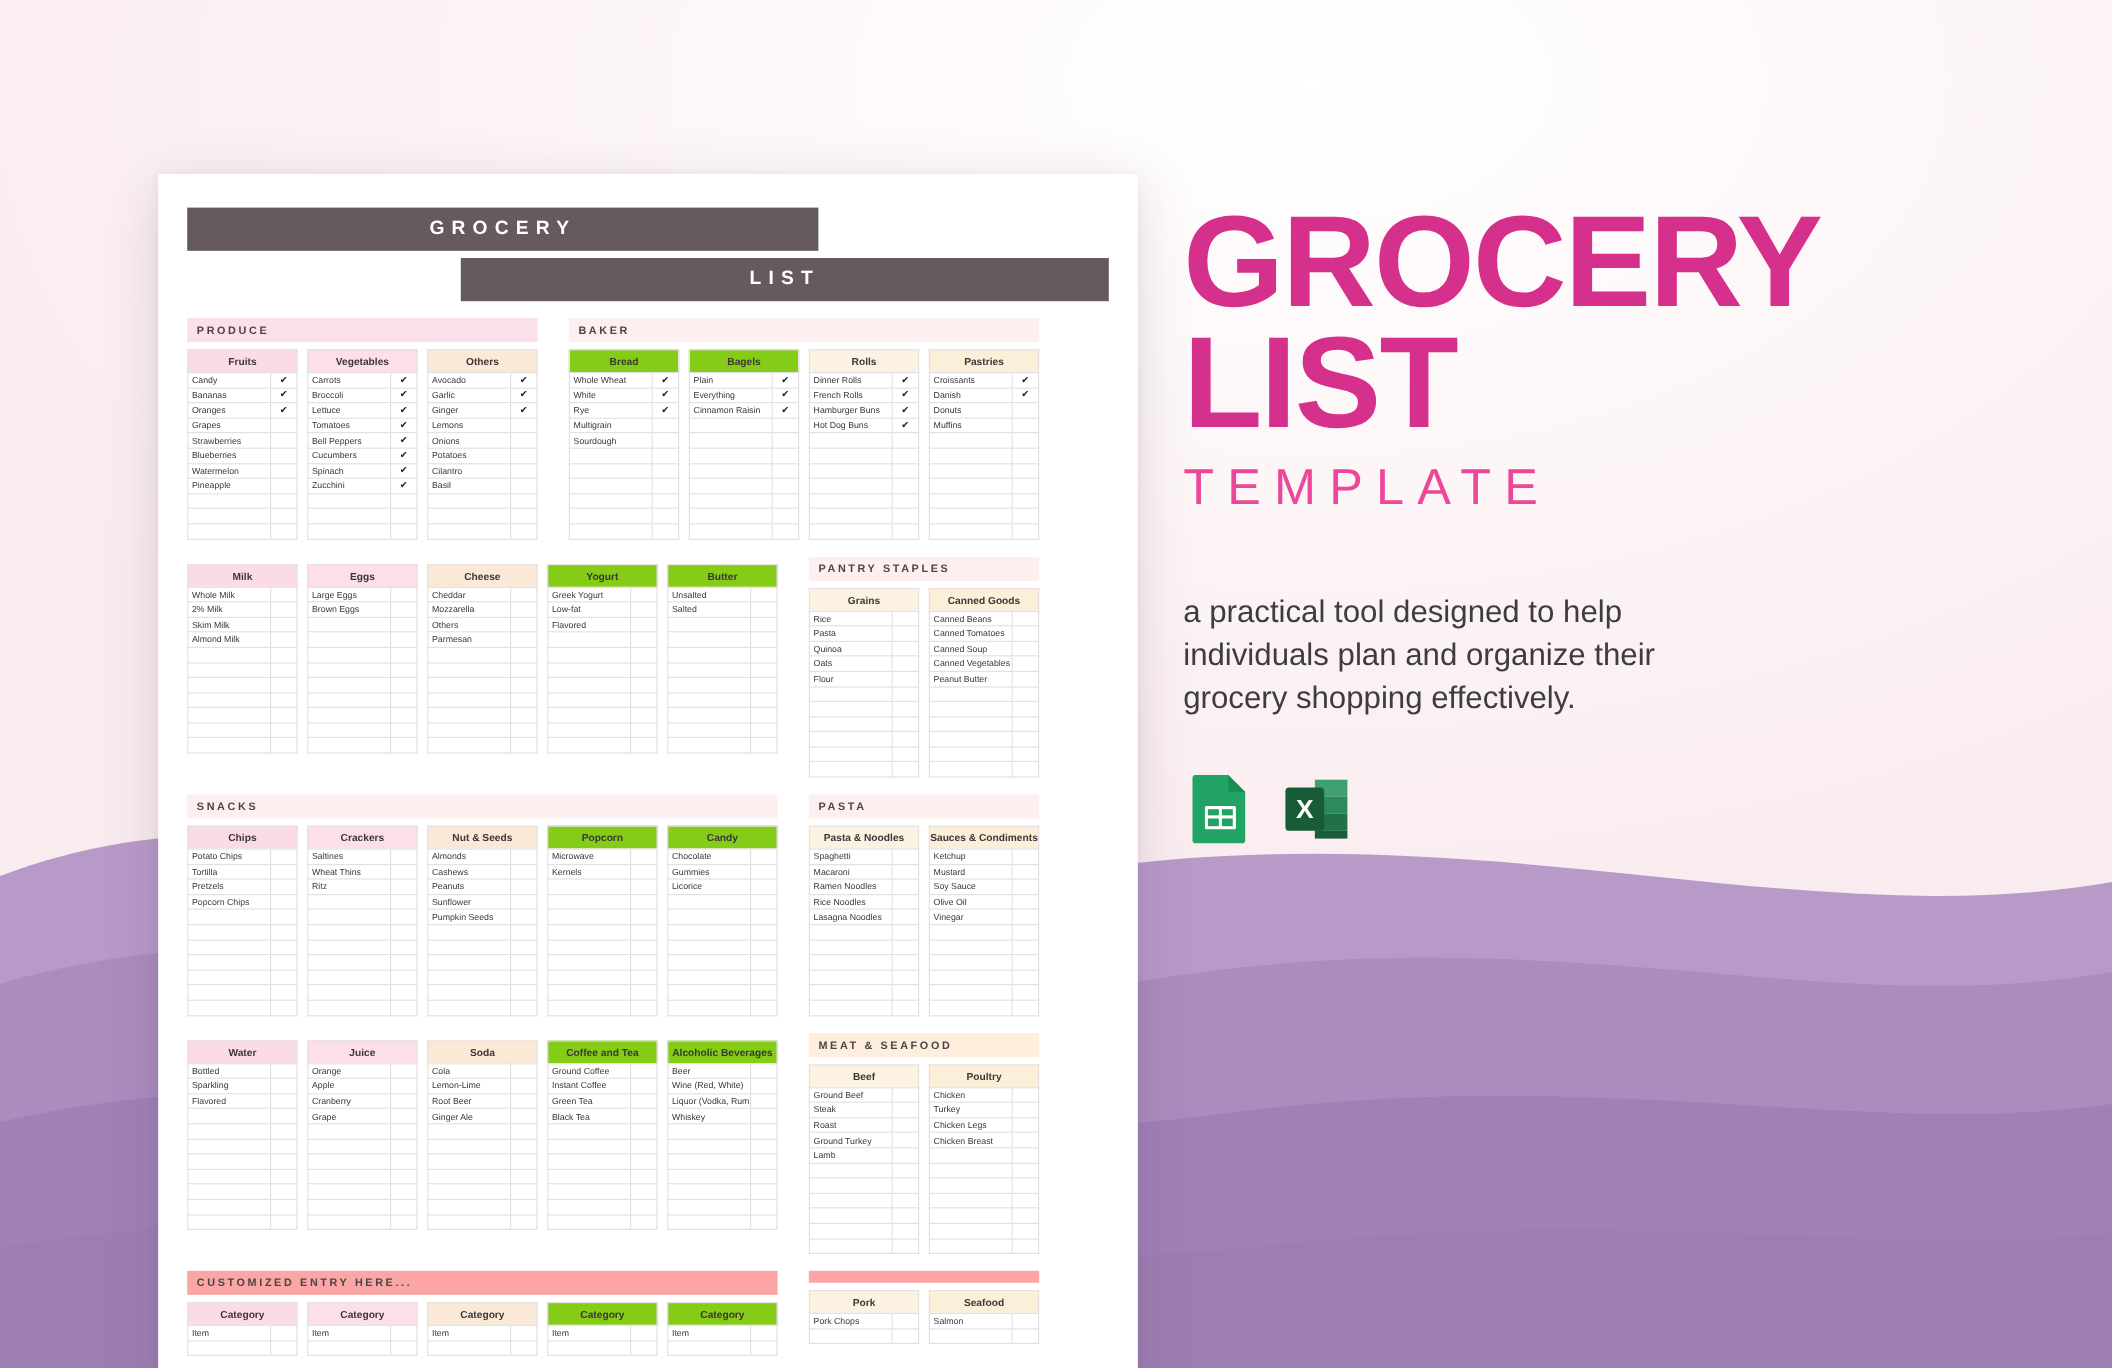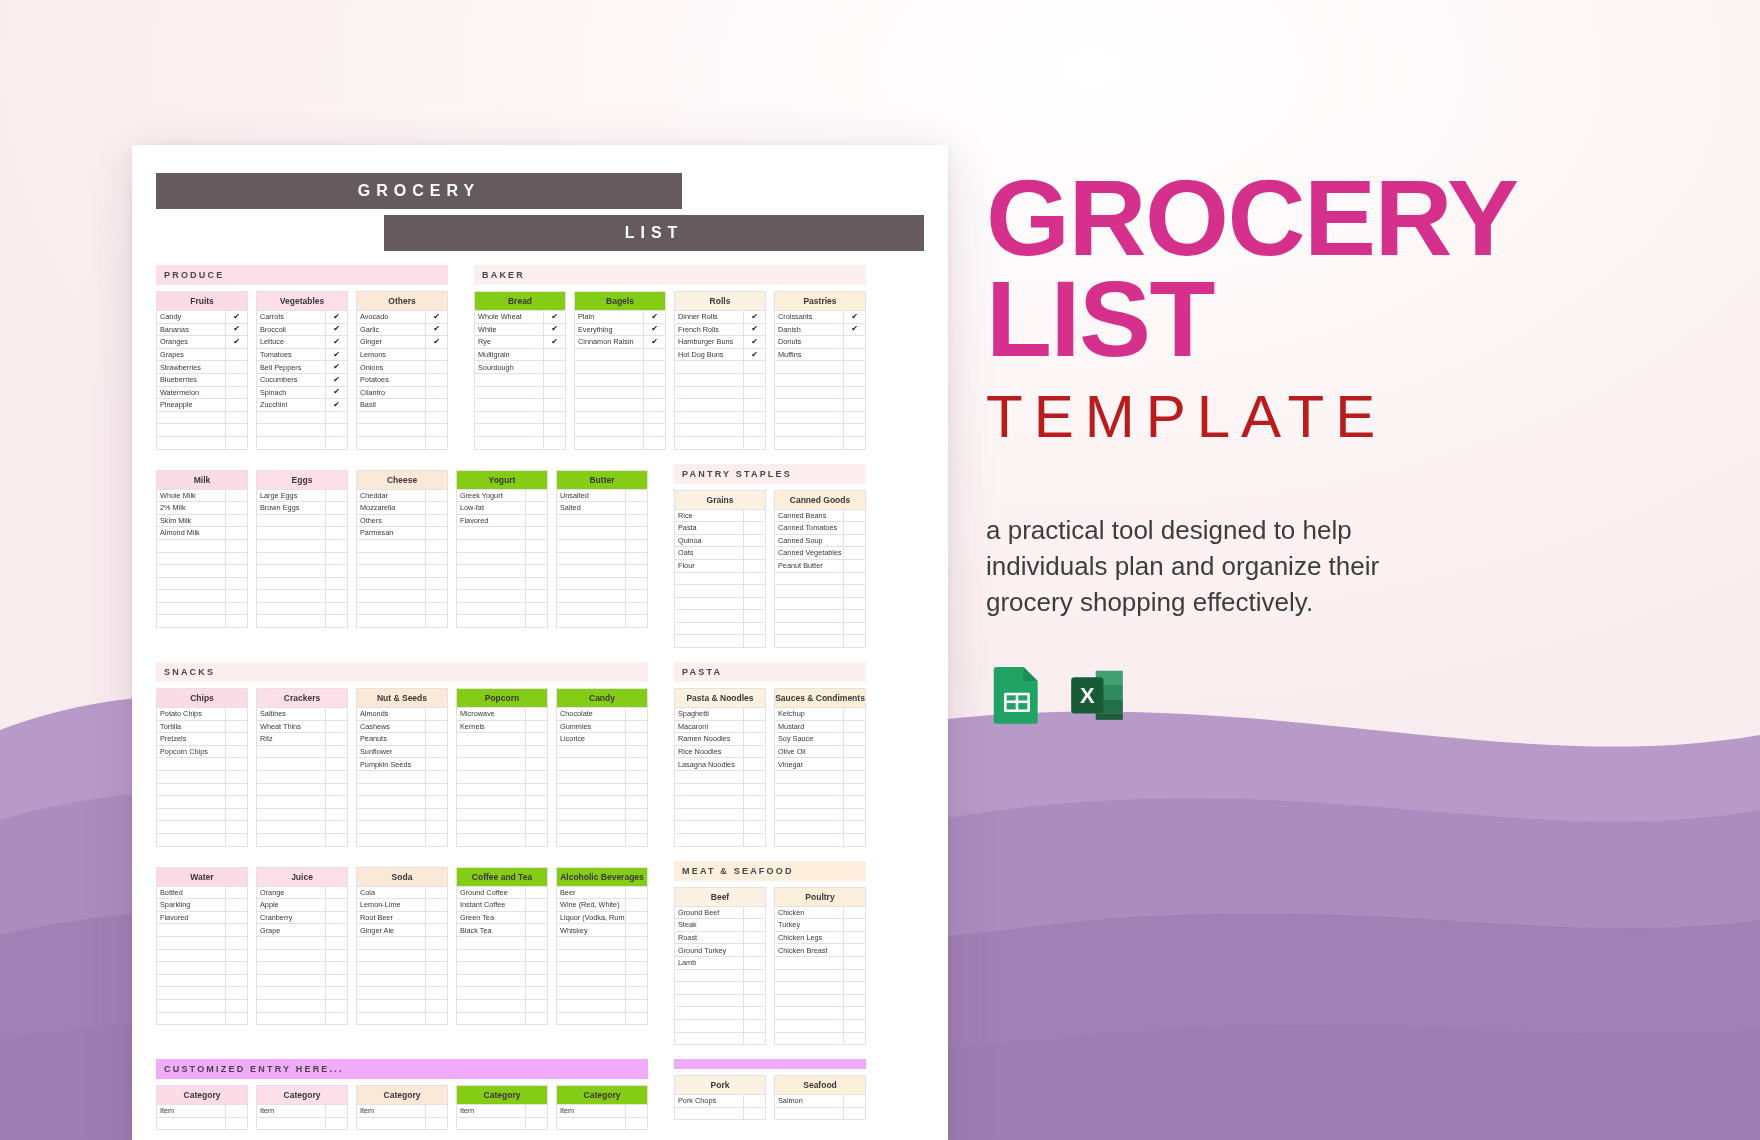--- a/index.html
+++ b/index.html
@@ -40,23 +40,23 @@
     font-weight: bold;
     font-size: 108px;
     line-height: 0.92;
     letter-spacing: -1.5px;
     color: #d6308d;
     margin-top: 4px;
   }
   .title-template {
     font-family: "Liberation Sans", sans-serif;
     font-weight: normal;
-    font-size: 60px;
+    font-size: 42px;
     letter-spacing: 11px;
-    color: #b91c1c;
+    color: #ec4899;
     margin-top: 14px;
   }
   .desc {
     margin-top: 62px;
     font-family: "Liberation Sans", sans-serif;
     font-size: 26px;
     line-height: 1.38;
     color: #3d3d3d;
     max-width: 420px;
   }
@@ -110,21 +110,21 @@
     font-size: 9px;
     font-weight: bold;
     letter-spacing: 2.2px;
     color: #4a4446;
     padding: 5px 8px 5px 8px;
     font-family: "Liberation Sans", sans-serif;
   }
   .band-pink { background: #fbe0ec; }
   .band-pinklight { background: #fdeef0; }
   .band-peach { background: #fdeede; }
-  .band-cream { background: #f0abfc; }
+  .band-cream { background: #fca5a5; }
 
   
   .blockrow { display: flex; margin-top: 14px; }
   .blockrow .left { display: flex; flex-direction: column; }
   .blockrow .right { display: flex; flex-direction: column; margin-left: 26px; }
 
   .cols { display: flex; gap: 8px; margin-top: 6px; }
   .col { width: 92px; }
 
   .colhead {

